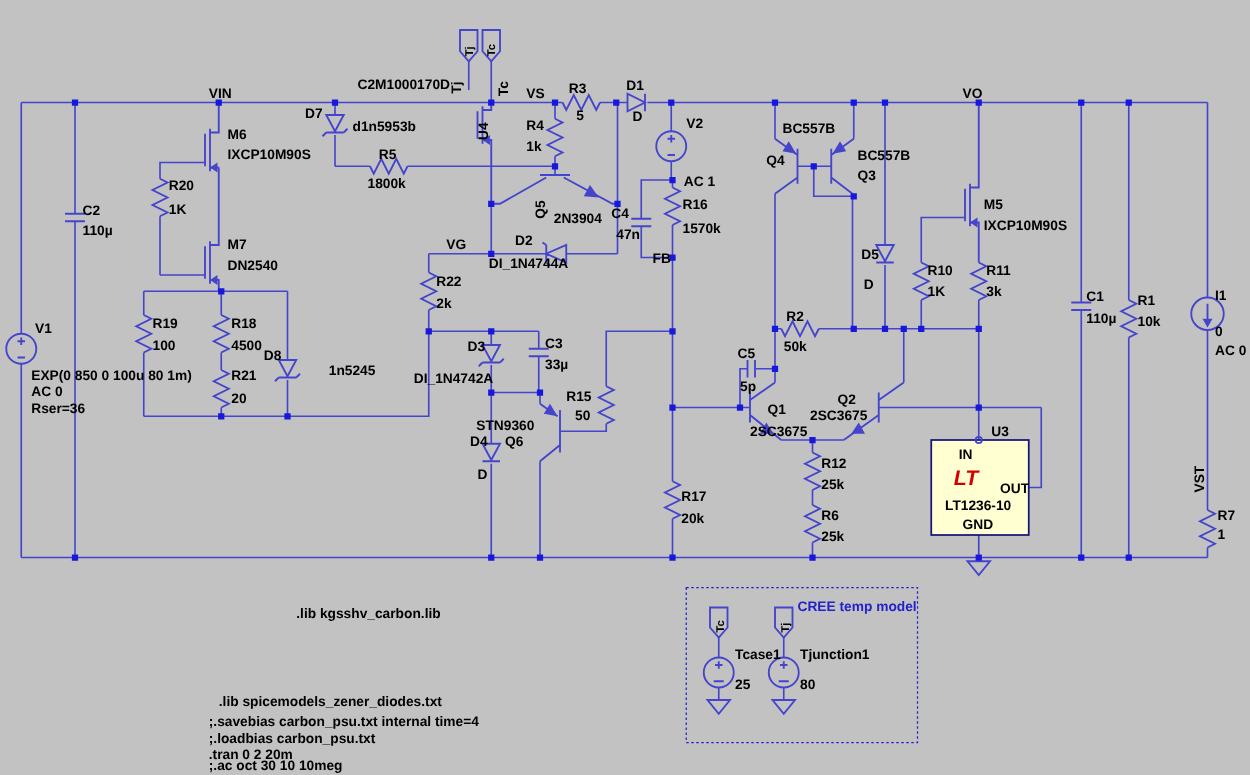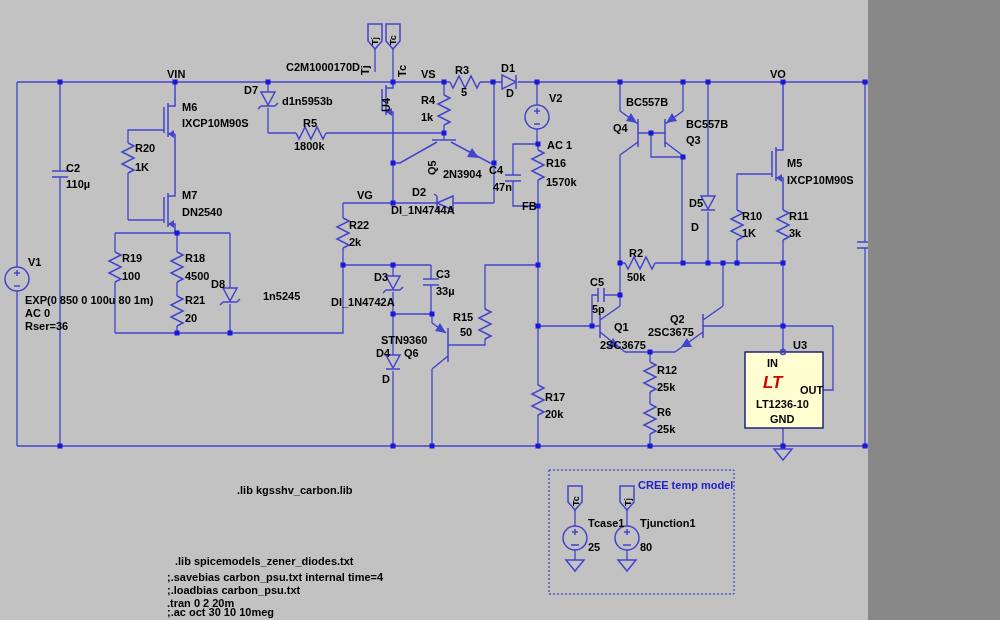--- a/index.html
+++ b/index.html
@@ -1,17 +1,17 @@
 <!DOCTYPE html>
 <html style="--bg: #c2c2c2; --wire: #4444cc; --dot: #1818dd; --accent: #2222cc; --u3fill: #ffffd2;"><head>
 <meta charset="utf-8">
 <style>
   html,body{margin:0;padding:0;}
   body{background:#888;}
-  #stage{position:relative;width:868px;height:620px;background:var(--bg,#c2c2c2);overflow:hidden;}
+  #stage{position:relative;width:1000px;height:620px;background:var(--bg,#c2c2c2);overflow:hidden;}
   svg text{font-family:"Liberation Sans",sans-serif;font-weight:bold;}
   .wire{stroke:var(--wire,#4444cc);stroke-width:1.3;fill:none;}
   .sym{stroke:var(--wire,#4444cc);stroke-width:1.5;fill:none;}
   .fillsym{fill:var(--wire,#4444cc);stroke:none;}
   .dots{fill:var(--dot,#1818dd);stroke:none;}
   .boxU3{fill:var(--u3fill,#ffffd2);stroke:#16167a;stroke-width:1.4;}
   .creebox{fill:none;stroke:var(--accent,#2222cc);stroke-width:1;stroke-dasharray:2,2;}
 </style>
 </head>
 <body>

